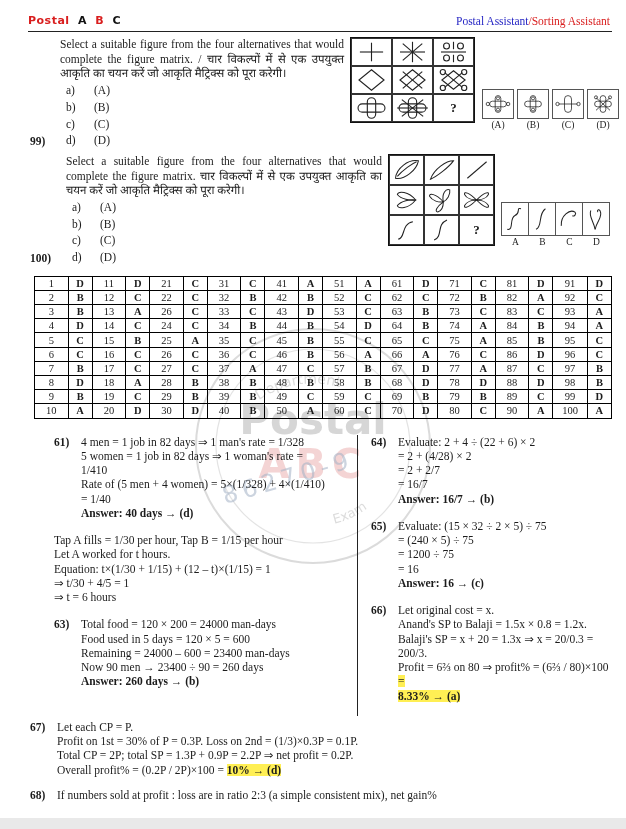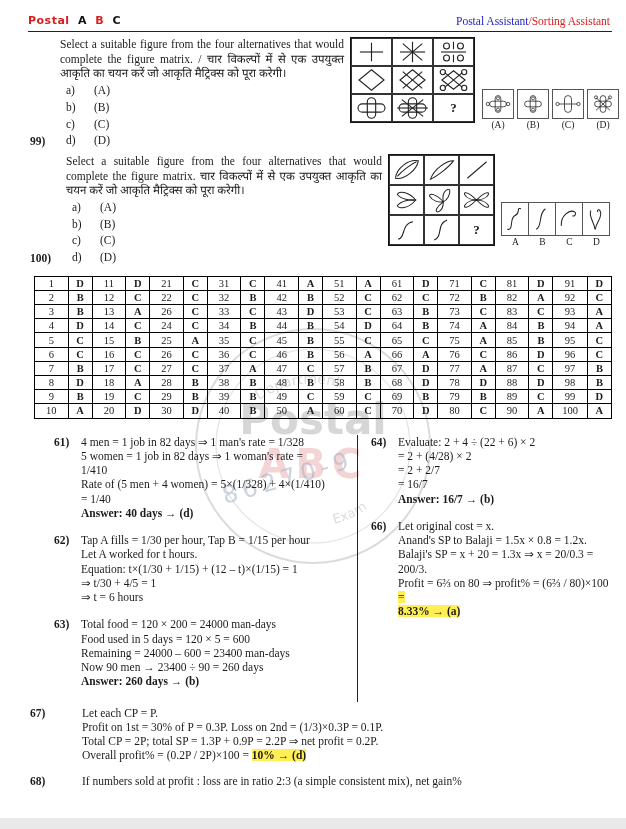--- a/index.html
+++ b/index.html
@@ -56,21 +56,21 @@
   
   .sols-2col{display:flex;margin:16px 14px 0 0;position:relative;z-index:1;}
   .col-left{width:305px;flex:none;padding-left:30px;box-sizing:border-box;margin-left:24px;}
   .col-right{flex:1;border-left:1.4px solid #222;padding-left:13px;margin-left:28px;}
   .sol{display:flex;margin-bottom:13px;font-size:11.5px;line-height:1.24;}
   .sol-num{font-weight:bold;width:27px;flex:none;}
   .sol-body{flex:1;}
   .sol .b{font-weight:bold;}
   .hl{background:var(--highlight);}
   .sols-full{margin:4px 14px 0 30px;position:relative;z-index:1;}
-  .sols-full .sol{margin-bottom:11px;gap:25px;}
+  .sols-full .sol{margin-bottom:11px;}
 </style>
 </head>
 <body>
 
 <div class="page">
 
   <div class="watermark">
     <svg width="256" height="256" viewBox="0 0 256 256">
       <defs>
         <path id="arcT" d="M 34,142 A 96,96 0 0 1 222,142"></path>
@@ -597,21 +597,20 @@
           <span class="sol-num">61)</span>
           <div class="sol-body">
             <div class="line"><span>4 men = 1 job in 82 days ⇒ 1 man's rate = 1/328</span></div>
             <div class="line"><span>5 women = 1 job in 82 days ⇒ 1 woman's rate = 1/410</span></div>
             <div class="line"><span>Rate of (5 men + 4 women) = 5×(1/328) + 4×(1/410)</span></div>
             <div class="line"><span>= 1/40</span></div>
             <div class="line"><span class="b">Answer: 40 days → (d)</span></div>
           </div>
         </div>
         <div class="sol">
-          <span class="sol-num">62)</span>
           <div class="sol-body">
             <div class="line"><span>Tap A fills = 1/30 per hour, Tap B = 1/15 per hour</span></div>
             <div class="line"><span>Let A worked for t hours.</span></div>
             <div class="line"><span>Equation: t×(1/30 + 1/15) + (12 – t)×(1/15) = 1</span></div>
             <div class="line"><span>⇒ t/30 + 4/5 = 1</span></div>
             <div class="line"><span>⇒ t = 6 hours</span></div>
           </div>
         </div>
         <div class="sol">
           <span class="sol-num">63)</span>
@@ -629,20 +628,30 @@
           <span class="sol-num">64)</span>
           <div class="sol-body">
             <div class="line"><span>Evaluate: 2 + 4 ÷ (22 + 6) × 2</span></div>
             <div class="line"><span>= 2 + (4/28) × 2</span></div>
             <div class="line"><span>= 2 + 2/7</span></div>
             <div class="line"><span>= 16/7</span></div>
             <div class="line"><span class="b">Answer: 16/7 → (b)</span></div>
           </div>
         </div>
         <div class="sol">
+          <span class="sol-num">65)</span>
+          <div class="sol-body">
+            <div class="line"><span>Evaluate: (15 × 32 ÷ 2 × 5) ÷ 75</span></div>
+            <div class="line"><span>= (240 × 5) ÷ 75</span></div>
+            <div class="line"><span>= 1200 ÷ 75</span></div>
+            <div class="line"><span>= 16</span></div>
+            <div class="line"><span class="b">Answer: 16 → (c)</span></div>
+          </div>
+        </div>
+        <div class="sol">
           <span class="sol-num">66)</span>
           <div class="sol-body">
             <div class="line"><span>Let original cost = x.</span></div>
             <div class="line"><span>Anand's SP to Balaji = 1.5x × 0.8 = 1.2x.</span></div>
             <div class="line"><span>Balaji's SP = x + 20 = 1.3x ⇒ x = 20/0.3 = 200/3.</span></div>
             <div class="line"><span>Profit = 6⅔ on 80 ⇒ profit% = (6⅔ / 80)×100 </span><span class="hl">=</span></div>
             <div class="line"><span class="hl b">8.33% → (a)</span></div>
           </div>
         </div>
       </div>

